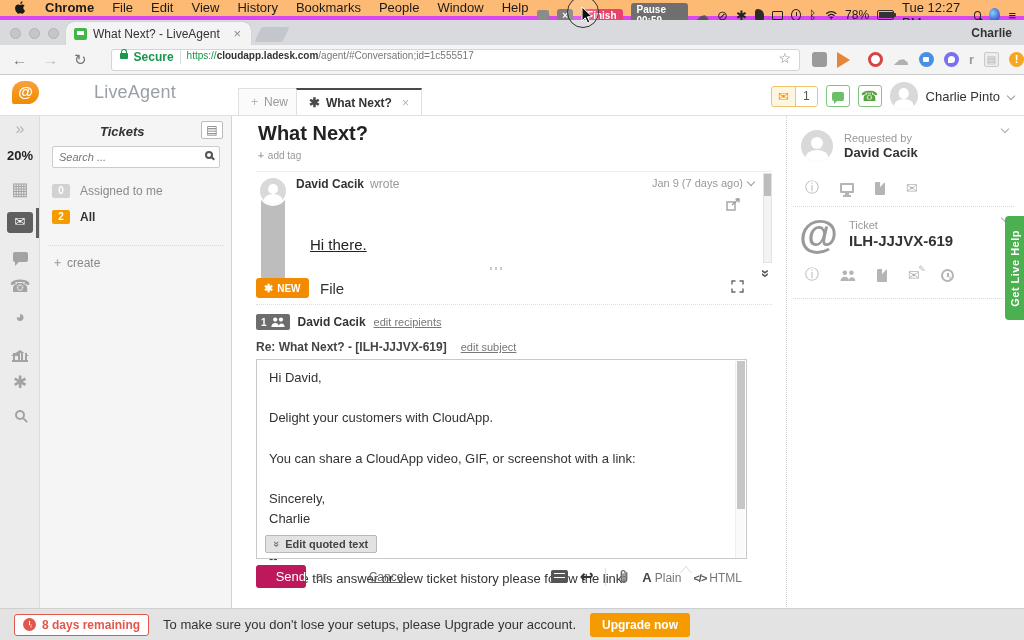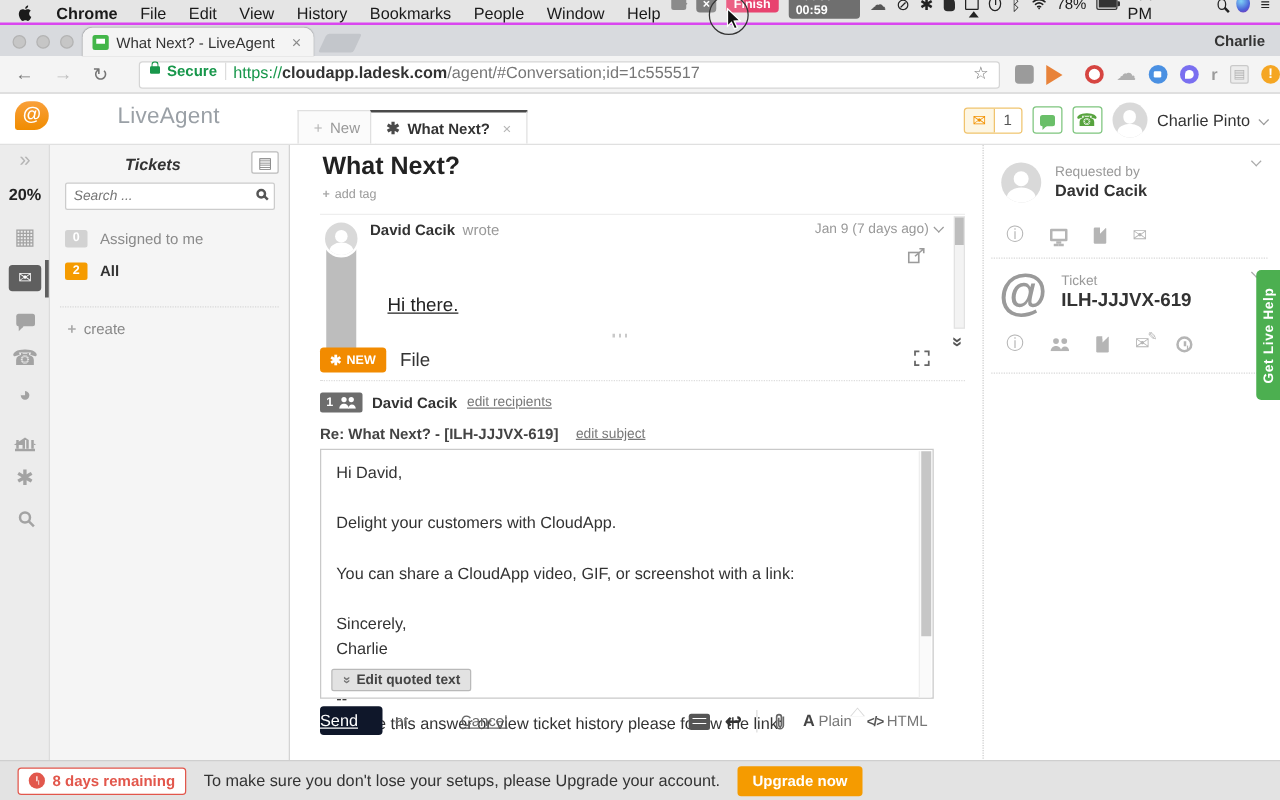--- a/index.html
+++ b/index.html
@@ -1,20 +1,20 @@
 <!DOCTYPE html>
 <html><head>
 <meta charset="utf-8">
 <style>
   * { margin:0; padding:0; box-sizing:border-box; }
   html,body { font-family:"Liberation Sans", sans-serif; }
   .screen { position:relative; width:1024px; height:640px; background:#fff; overflow:hidden; font-family:"Liberation Sans", sans-serif; }
 
   
-  .menubar { position:absolute; left:0; top:0; width:1024px; height:20px; background:#e5e5e5; border-bottom:2px solid #d946ef; display:flex; align-items:flex-end; font-size:13px; color:#1a1a1a; }
+  .menubar { position:absolute; left:0; top:0; width:1024px; height:20px; background:#fdba74; border-bottom:4px solid #d946ef; display:flex; align-items:flex-start; font-size:13px; color:#1a1a1a; }
   .menubar .mitem { padding:0 9px; white-space:nowrap; }
   .menubar .app-name { font-weight:bold; }
   .mb-right { margin-left:auto; display:flex; align-items:center; gap:8px; padding-right:8px; }
   .badge-dark { background:#7e7e7e; color:#fff; border-radius:3px; font-size:10px; padding:1px 5px; font-weight:bold; }
   .badge-pink { background:#e8436f; color:#fff; border-radius:3px; font-size:10px; padding:1px 6px; font-weight:bold; }
   .badge-gray { background:#6f6f6f; color:#fff; border-radius:3px; font-size:10px; padding:1px 6px; font-weight:bold; }
   .mb-glyph { font-size:13px; color:#222; }
   .cam-icon { width:15px; height:10px; background:#8b8b8b; border-radius:2px; position:relative; }
   .cam-icon::after { content:""; position:absolute; right:-4px; top:2px; border:3px solid transparent; border-left:4px solid #8b8b8b; }
   .airplay-icon { width:13px; height:9px; border:1.5px solid #222; border-radius:1px; position:relative; }
@@ -46,21 +46,21 @@
 
   
   .urlbar { position:absolute; left:0; top:45px; width:1024px; height:30px; background:#f4f4f4; border-bottom:1px solid #c9c9c9; display:flex; align-items:center; }
   .nav-glyph { font-size:15px; color:#757575; padding:0 8px; }
   .nav-glyph.dis { color:#bdbdbd; }
   .omnibox { width:722px; height:22px; background:#fff; border:1px solid #d5d5d5; border-radius:3px; display:flex; align-items:flex-start; margin-left:16px; padding:0 8px; gap:6px; }
   .lock { width:8px; height:6px; background:#18974b; border-radius:1px; position:relative; margin-top:3px; flex:none; }
   .lock::before { content:""; position:absolute; top:-4px; left:1px; width:4px; height:4px; border:1.5px solid #18974b; border-bottom:none; border-radius:3px 3px 0 0; }
   .secure { color:#18974b; font-size:12px; font-weight:bold; }
   .omni-sep { width:1px; height:14px; background:#ddd; }
-  .url-text { font-size:13px; white-space:nowrap; overflow:hidden; flex:1; }
+  .url-text { font-size:10px; white-space:nowrap; overflow:hidden; flex:1; }
   .url-scheme { color:#18974b; }
   .url-host { color:#333; font-weight:bold; }
   .url-path { color:#777; }
   .omni-star { color:#777; font-size:14px; }
   .extrow { display:flex; align-items:center; gap:10px; margin-left:12px; }
   .ext { width:15px; height:15px; border-radius:50%; position:relative; }
   .ext-ever { background:#9b9b9b; border-radius:3px; }
   .ext-fox { width:0; height:0; border:8px solid transparent; border-left:13px solid #e8833a; border-radius:0; }
   .ext-o { background:#fff; border:3px solid #d64541; }
   .ext-cloud { color:#b0b0b0; font-size:16px; line-height:14px; }
@@ -163,21 +163,21 @@
   .subj { font-size:12px; font-weight:bold; color:#444; }
   .editor { position:absolute; left:24px; top:243px; width:491px; height:200px; border:1px solid #c9c9c9; background:#fff; }
   .editor-text { position:absolute; left:12px; top:8px; right:20px; font-size:13px; line-height:1.55; color:#333; white-space:pre-wrap; }
   .editor-scroll { position:absolute; right:1px; top:1px; width:10px; height:197px; background:#fafafa; border-left:1px solid #eee; }
   .editor-thumb { position:absolute; left:1px; top:0; width:8px; height:148px; background:#c6c6c6; }
   .quoted-btn { position:absolute; left:8px; bottom:5px; height:18px; background:#e2e2e2; border:1px solid #b9b9b9; border-radius:2px; font-size:11px; font-weight:bold; color:#444; display:flex; align-items:center; gap:5px; padding:0 8px; }
   .quoted-btn .qchev { display:inline-block; transform:rotate(90deg); color:#777; font-size:11px; }
   .notch { position:absolute; left:448px; top:444px; width:0; height:0; border:6px solid transparent; border-bottom:7px solid #d9d9d9; }
   .notch::after { content:""; position:absolute; left:-5px; top:-4px; border:5px solid transparent; border-bottom:6px solid #fff; }
   .send-row { position:absolute; left:24px; top:449px; display:flex; align-items:center; gap:10px; }
-  .send-btn { width:50px; height:23px; background:#0f172a; border-radius:3px; color:#fff; font-size:13px; text-align:left; line-height:23px;text-decoration:underline; }
+  .send-btn { width:50px; height:23px; background:#be185d; border-radius:3px; color:#fff; font-size:13px; text-align:right; line-height:23px; }
   .or-txt { font-size:12px; color:#666; }
   .cancel-link { font-size:12px; color:#666; text-decoration:underline;padding-left:32px; }
   .fmt-row { position:absolute; right:44px; top:451px; display:flex; align-items:center; gap:12px; color:#555; }
   .kb-ico { width:17px; height:13px; background:#555; border-radius:2px; position:relative; }
   .kb-ico::after { content:""; position:absolute; left:3px; top:3px; right:3px; height:7px; background:repeating-linear-gradient(#fff 0 1.5px, #555 1.5px 4px); }
   .undo-g { font-size:16px; font-weight:bold; color:#333; }
   .vsep { width:1px; height:18px; background:#ddd; }
   .fmt-a { font-weight:bold; color:#444; font-size:13px; }
   .fmt-lbl { font-size:12px; color:#777; margin-left:3px; }
   .code-g { font-size:11px; font-weight:bold; color:#555; letter-spacing:-1px; }

